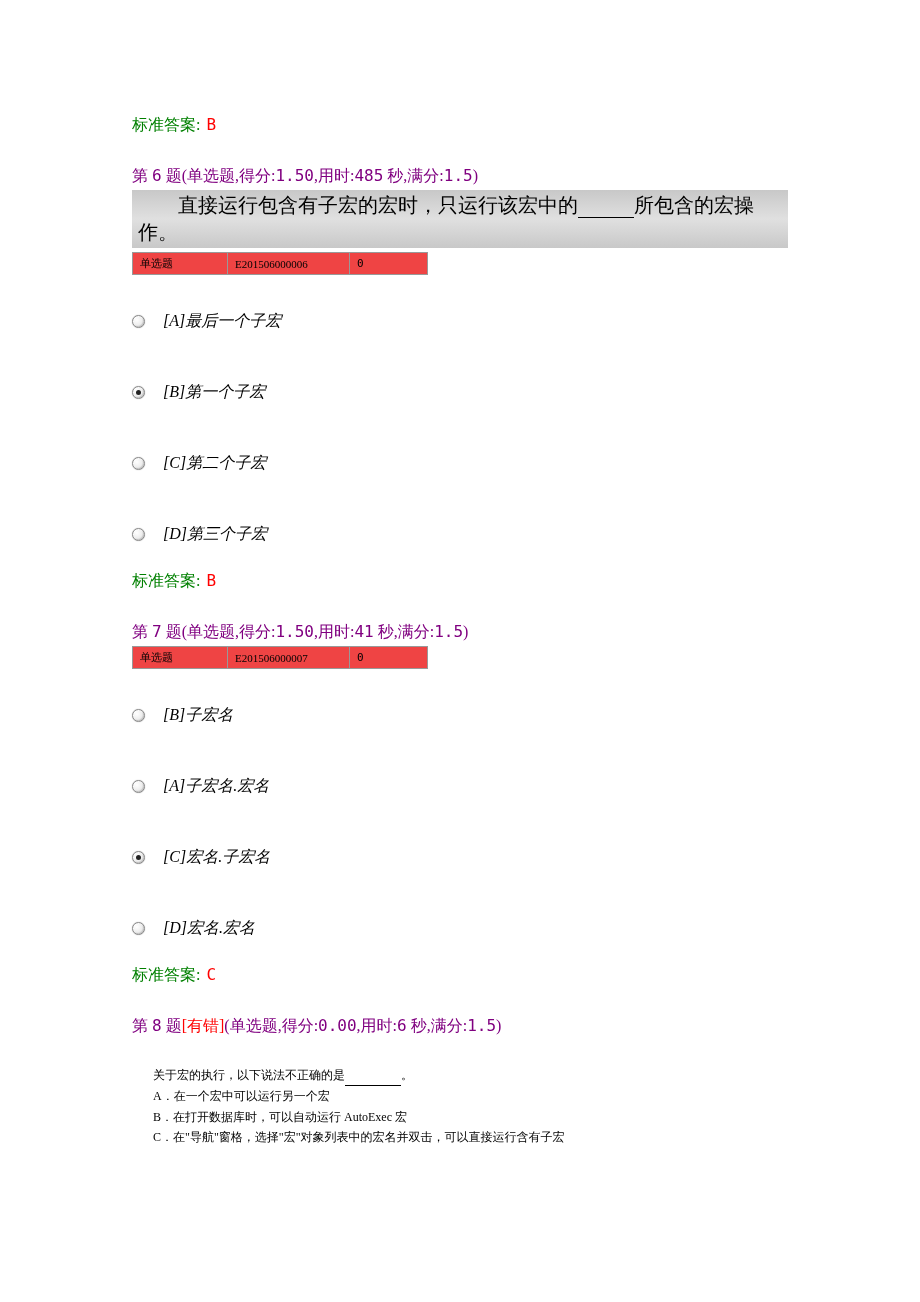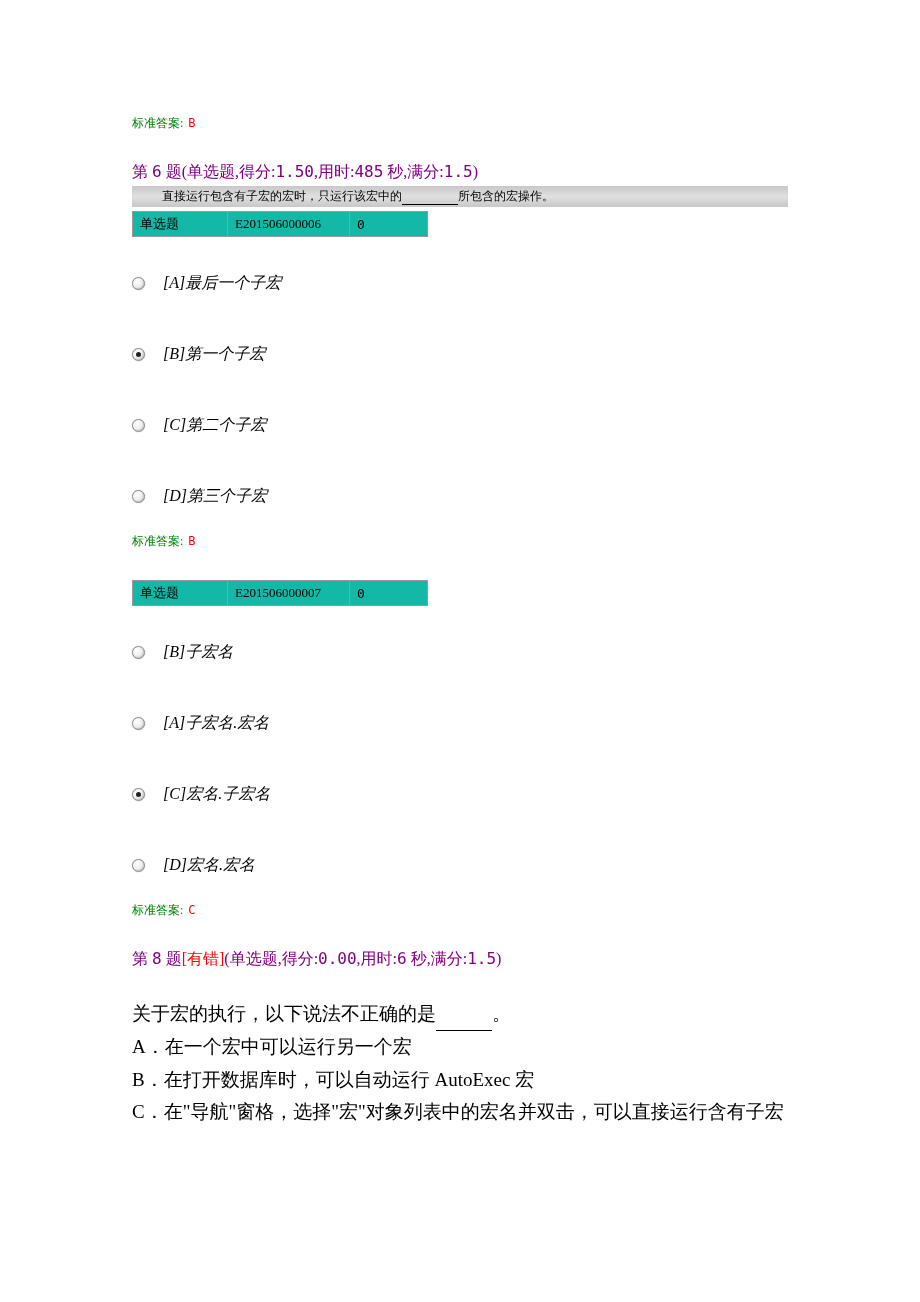--- a/index.html
+++ b/index.html
@@ -12,21 +12,21 @@
       font-family: "SimSun", "宋体", serif;
       background: #ffffff;
       width: 920px;
       padding: 115px 132px 60px 132px;
       font-size: 16px;
     }
 
     .answer-label {
       color: #008000;
       margin-bottom: 30px;
-      font-size: 12px;
+      font-size: 16px;
     }
 
     .answer-label .answer-value {
       color: #ff0000;
       font-family: monospace, "SimSun";
       margin-left: 2px;
     }
 
     .question-header {
       color: #800080;
@@ -39,44 +39,44 @@
       font-family: monospace, "SimSun";
     }
 
     .question-header .has-error {
       color: #ff0000;
     }
 
     .question-prompt-band {
       background: linear-gradient(to bottom, #c8c8c8 0%, #e0e0e0 50%, #c8c8c8 100%);
       padding: 2px 6px;
-      font-size: 12px;
+      font-size: 20px;
       color: #000;
       margin-bottom: 4px;
       display: block;
       text-indent: 2em;
     }
 
     .question-prompt-band .blank {
       border-bottom: 1px solid #000;
       display: inline-block;
       min-width: 56px;
     }
 
     .meta-table {
       border-collapse: collapse;
       margin-bottom: 36px;
     }
 
     .meta-table td {
       border: 1px solid #999;
       padding: 3px 7px;
-      font-size: 13px;
-      color: #000;
-      background: #14b8a6;
+      font-size: 11px;
+      color: #000;
+      background: #ef4444;
       font-family: "SimSun", serif;
     }
 
     .meta-table td.col-1 {
       width: 95px;
     }
 
     .meta-table td.col-2 {
       width: 122px;
       font-family: Liberation Serif, serif;
@@ -122,23 +122,24 @@
       display: block;
     }
 
     .option-text {
       font-size: 16px;
       color: #000;
       font-family: "SimSun", serif;
     }
 
     .plain-text {
-      font-size: 19px;
+      font-size: 12px;
       color: #000;
       line-height: 1.7;
+      margin-left: 21px;
     }
 
     .plain-text .blank {
       border-bottom: 1px solid #000;
       display: inline-block;
       min-width: 56px;
     }
 
     .q-block {
       margin-bottom: 0;
@@ -202,20 +203,23 @@
 
 </div>
 
 <div class="answer-label">
   <span>标准答案:</span>
   <span class="answer-value">B</span>
 </div>
 
 <div class="q-block">
 
+  <div class="question-header">
+    <span>第 </span><span class="num">7</span><span> 题(单选题,得分:</span><span class="num">1.50</span><span>,用时:</span><span class="num">41</span><span> 秒,满分:</span><span class="num">1.5</span><span>)</span>
+  </div>
 
 
   <table class="meta-table">
     <tbody>
         <tr>
       <td class="col-1">单选题</td>
       <td class="col-2">E201506000007</td>
       <td class="col-3">0</td>
     </tr>
   </tbody>

